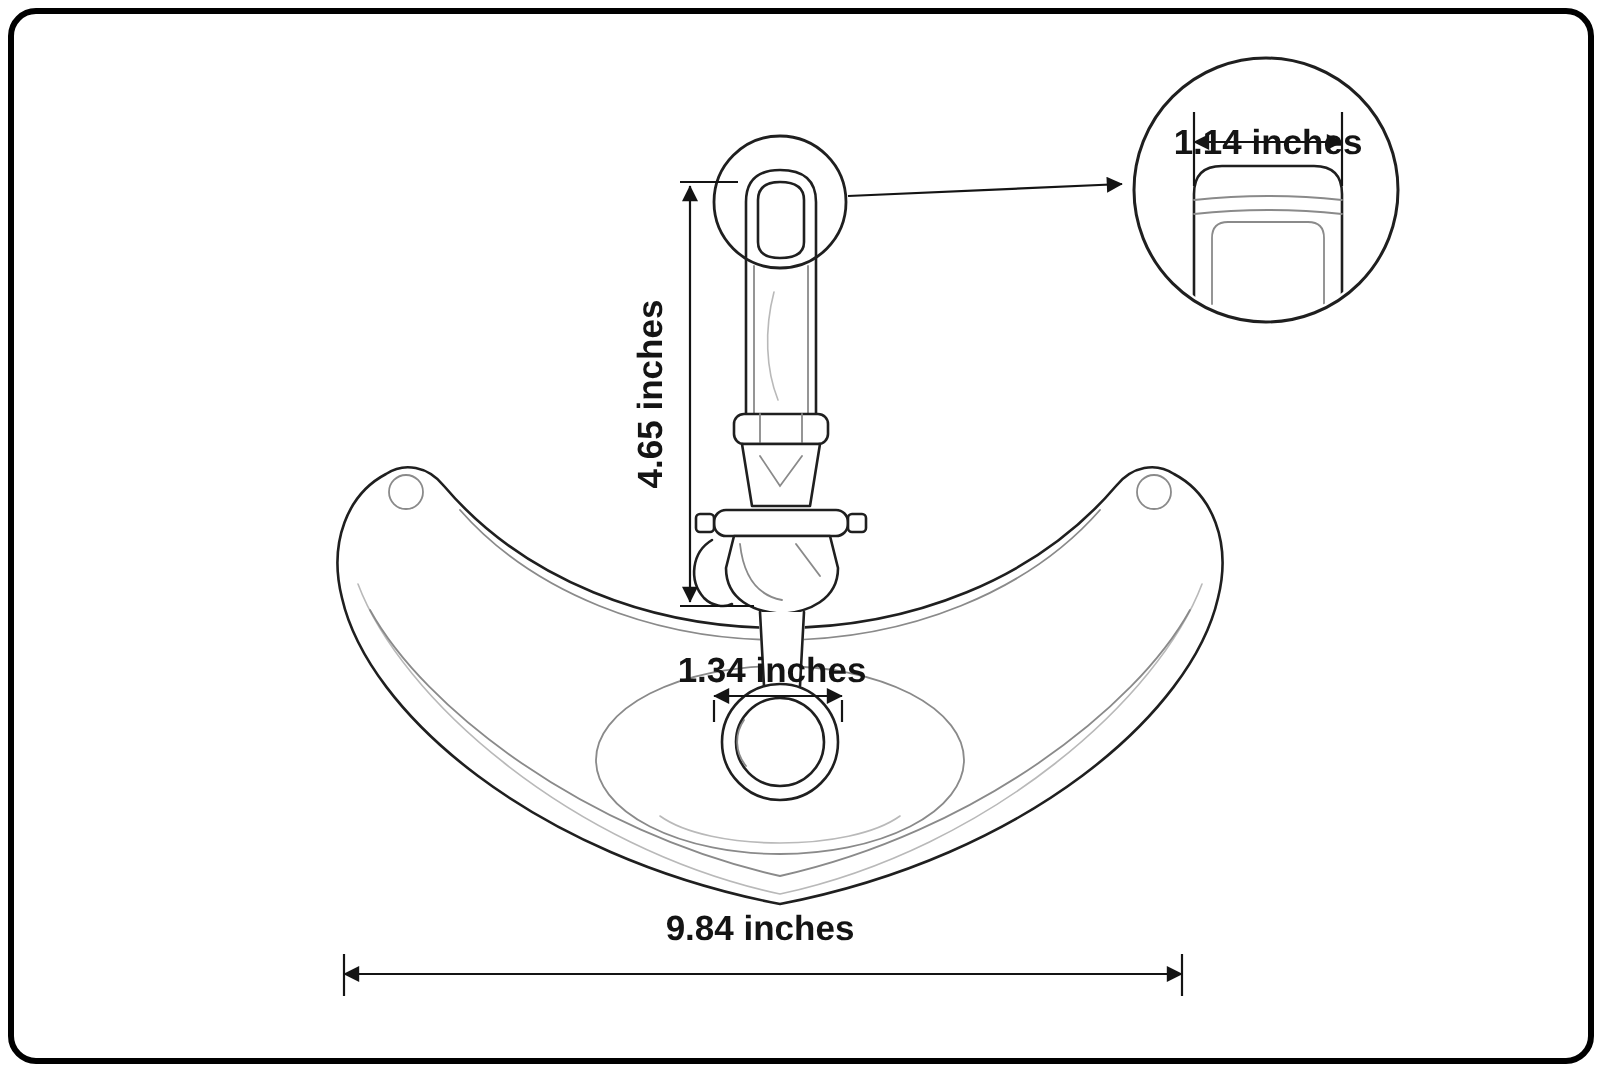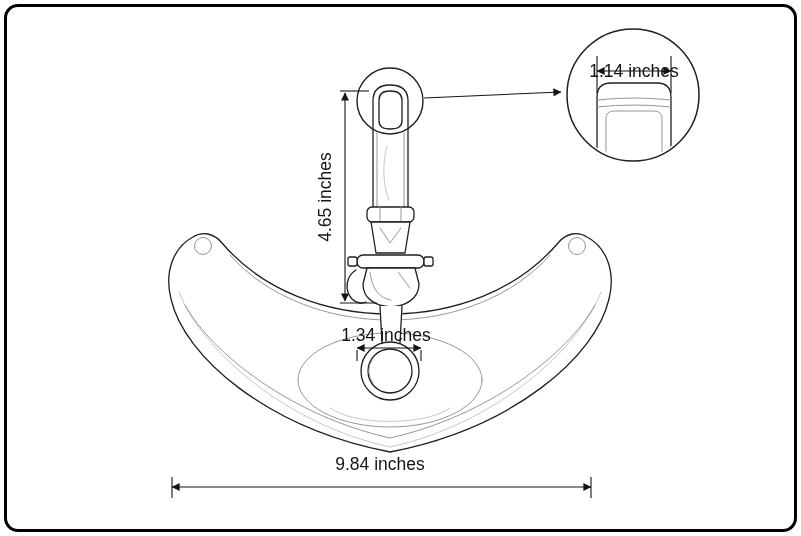--- a/index.html
+++ b/index.html
@@ -1,17 +1,17 @@
 <!DOCTYPE html>
 <html><head>
 <meta charset="utf-8">
 <style>
   html,body{margin:0;padding:0;width:801px;height:536px;background:#ffffff;overflow:hidden;
             font-family:"Liberation Sans",sans-serif;}
-  .stage{position:relative;width:801px;height:536px;}
+  .stage{position:relative;width:801px;height:536px;font-weight:bold;}
   .frame{position:absolute;left:4px;top:4px;right:4px;bottom:4px;
          border:3.5px solid #000;border-radius:14px;background:#fff;}
   svg.scene{position:absolute;left:0;top:0;}
   svg text{font-family:"Liberation Sans",sans-serif;font-size:17.5px;fill:#141414;}
   .ln  {fill:none;stroke:#1f1f1f;stroke-width:1.3;stroke-linecap:round;stroke-linejoin:round;}
   .lnf {fill:#ffffff;stroke:#1f1f1f;stroke-width:1.3;stroke-linejoin:round;}
   .lt  {fill:none;stroke:#8a8a8a;stroke-width:0.9;stroke-linecap:round;}
   .xlt {fill:none;stroke:#b9b9b9;stroke-width:0.8;stroke-linecap:round;}
   .dim {fill:none;stroke:#141414;stroke-width:1.1;stroke-linecap:butt;}
 </style>

